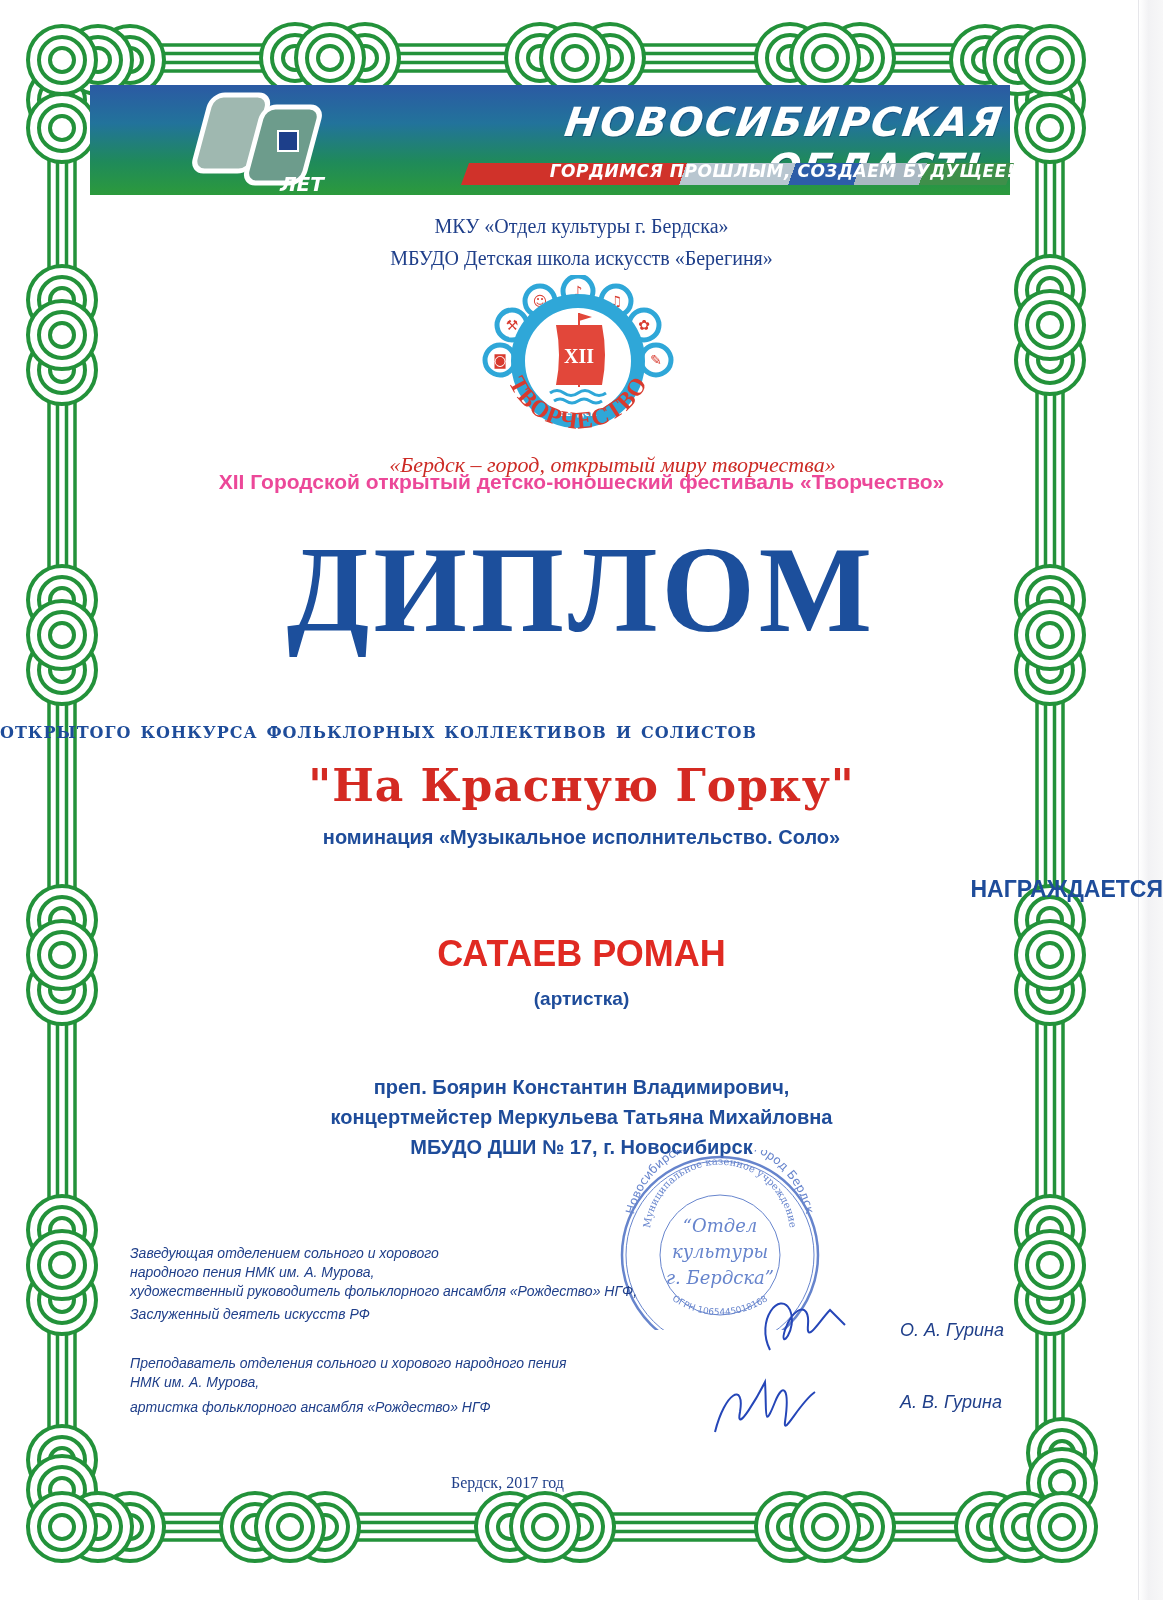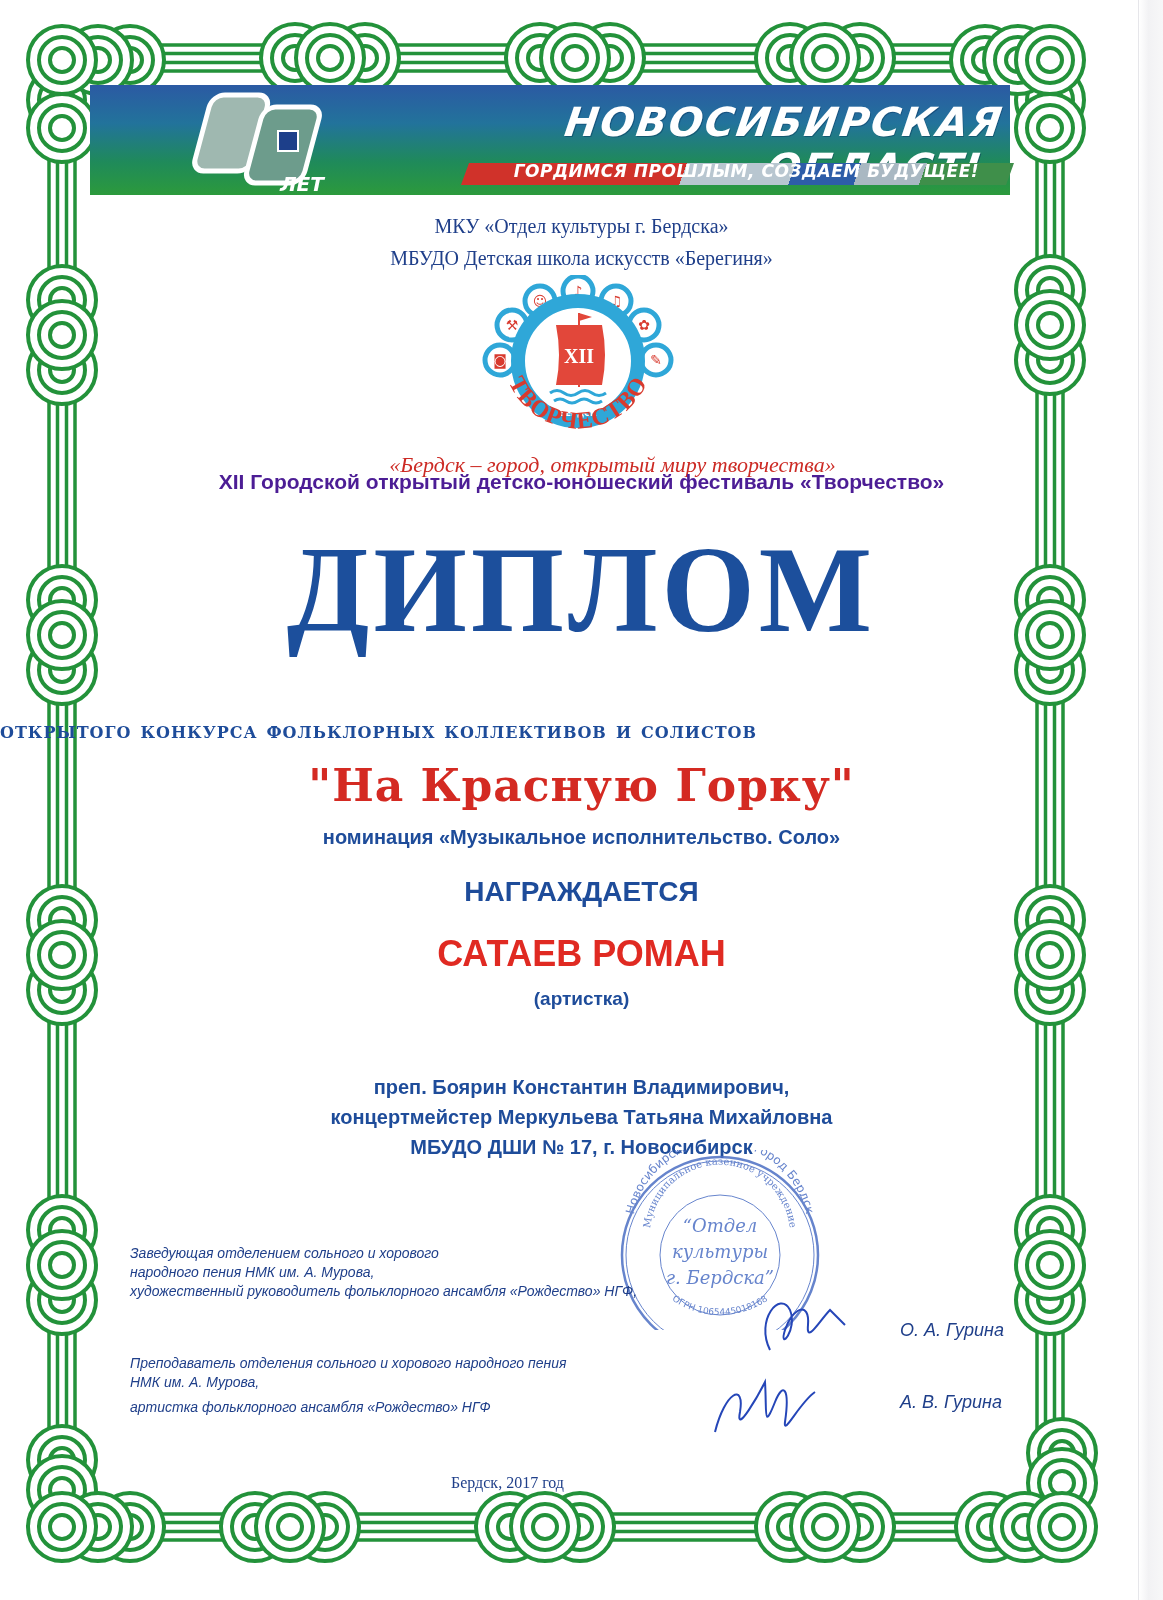--- a/index.html
+++ b/index.html
@@ -27,38 +27,38 @@
       font-size: 40px; letter-spacing: 2px; color: #ffffff;
       transform: skewX(-8deg); transform-origin: left;
       text-shadow: 1px 1px 0 rgba(0,40,80,0.4);
     }
     .banner-slogan-bar {
       position: absolute; left: 375px; top: 78px; width: 545px; height: 22px;
       background: linear-gradient(90deg, #d0322a 0% 40%, #b8c6d0 40% 60%, #2d5da8 60% 72%, #a9b8c2 72% 84%, #3f8f4a 84% 100%);
       transform: skewX(-20deg);
     }
     .banner-slogan {
-      position: absolute; left: 364px; top: 76px; width: 525px; text-align: right;
+      position: absolute; left: 400px; top: 76px; width: 525px; text-align: right;
       font-family: "DejaVu Sans", sans-serif; font-style: italic; font-weight: bold;
       font-size: 17px; color: #ffffff; letter-spacing: 0.5px;
     }
 
     .serif-line {
       position: absolute; left: 0; width: 1163px; text-align: center;
       font-family: "Liberation Serif", serif; color: #1f3f8a; font-size: 20px;
     }
     #emblem { position: absolute; left: 470px; top: 275px; }
 
     .slogan {
       position: absolute; left: 0; top: 452px; width: 1163px; text-align: center;
       font-family: "Liberation Serif", serif; font-style: italic; color: #cc2a24; font-size: 22px; padding-left: 31px;
     }
     .festival {
       position: absolute; left: 0; top: 470px; width: 1163px; text-align: center;
-      font-family: "Liberation Sans", sans-serif; font-weight: bold; color: #4c1d95; font-size: 21px;
+      font-family: "Liberation Sans", sans-serif; font-weight: bold; color: #ec4899; font-size: 21px;
     }
     .diploma {
       position: absolute; left: 0; top: 520px; width: 1163px; text-align: center;
       font-family: "Liberation Serif", serif; font-weight: bold; color: #1c4f9c;
       font-size: 120px; letter-spacing: 4px; line-height: 140px;
       transform: scaleY(1.02);
     }
     .contest {
       position: absolute; left: 0; top: 716px; width: 1163px; text-align: left;
       font-family: "DejaVu Serif", serif; font-variant: small-caps; color: #1e4c9a;
@@ -67,22 +67,22 @@
     .contest-name {
       position: absolute; left: 0; top: 760px; width: 1163px; text-align: center;
       font-family: "DejaVu Serif", serif; font-weight: bold; color: #d42a22;
       font-size: 44px; letter-spacing: 1px;
     }
     .nomination {
       position: absolute; left: 0; top: 826px; width: 1163px; text-align: center;
       font-family: "Liberation Sans", sans-serif; font-weight: bold; color: #1e4c9a; font-size: 20px;
     }
     .awarded {
-      position: absolute; left: 0; top: 876px; width: 1163px; text-align: center;
-      font-family: "Liberation Sans", sans-serif; font-weight: bold; color: #1e4c9a; font-size: 28px;
+      position: absolute; left: 0; top: 876px; width: 1163px; text-align: right;
+      font-family: "Liberation Sans", sans-serif; font-weight: bold; color: #1e4c9a; font-size: 23px;
     }
     .winner {
       position: absolute; left: 0; top: 933px; width: 1163px; text-align: center;
       font-family: "Liberation Sans", sans-serif; font-weight: bold; color: #e02a22; font-size: 36px;
     }
     .instrument {
       position: absolute; left: 0; top: 988px; width: 1163px; text-align: center;
       font-family: "Liberation Sans", sans-serif; font-weight: bold; color: #1e4c9a; font-size: 19px;
     }
     .teacher-line {
@@ -315,20 +315,21 @@
     <text x="105" y="82">“Отдел</text>
     <text x="105" y="108">культуры</text>
     <text x="105" y="134">г. Бердска”</text>
   </g>
 </svg>
 
 <div class="sig-block" style="top:1244px">
   <div>Заведующая отделением сольного и хорового</div>
   <div>народного пения НМК им. А. Мурова,</div>
   <div>художественный руководитель фольклорного ансамбля «Рождество» НГФ,</div>
+  <div style="margin-top:4px">Заслуженный деятель искусств РФ</div>
 </div>
 <div class="sig-name" style="top:1320px">О. А. Гурина</div>
 <svg id="sig1" width="100" height="70">
   <path d="M20 60 C5 30 30 0 40 20 C48 40 28 62 35 40 C42 18 60 10 58 35 C56 55 70 30 80 20 L95 35" fill="none" stroke="#2546b8" stroke-width="2"></path>
 </svg>
 
 <div class="sig-block" style="top:1354px">
   <div>Преподаватель отделения сольного и хорового народного пения</div>
   <div>НМК им. А. Мурова,</div>
   <div style="margin-top:6px">артистка фольклорного ансамбля «Рождество» НГФ</div>

